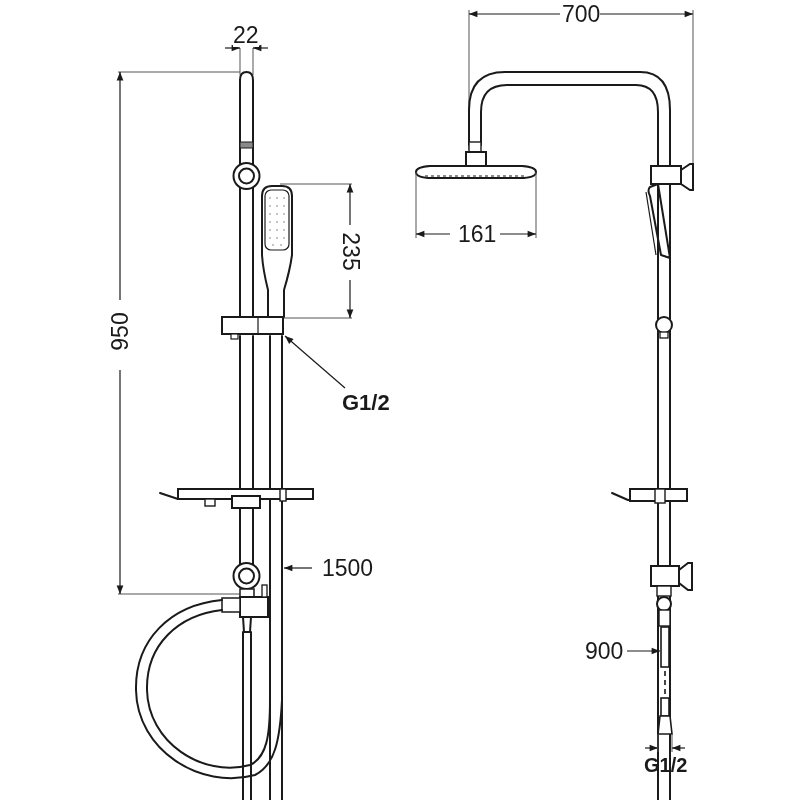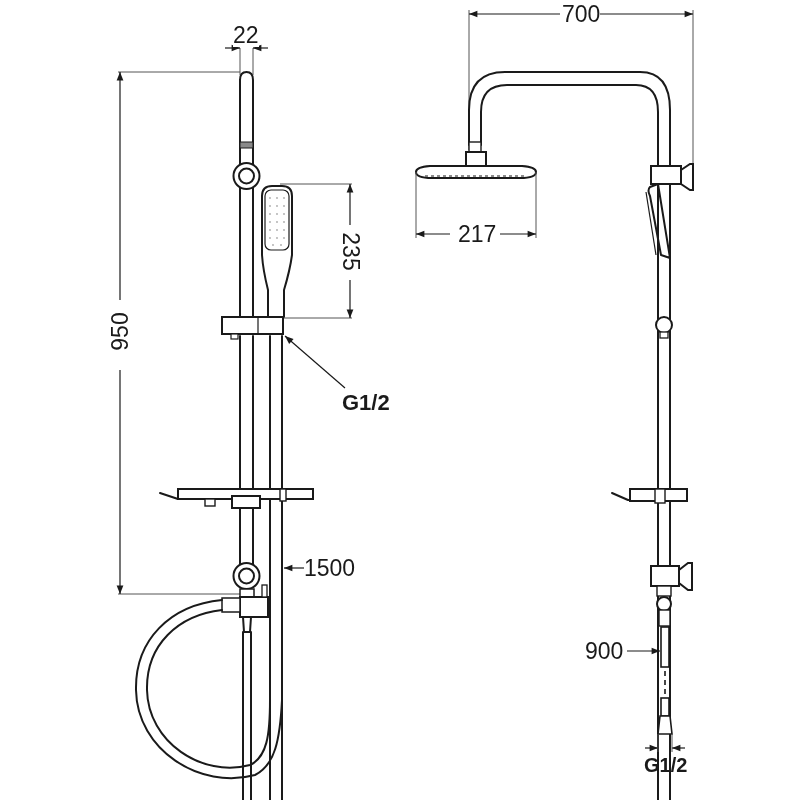--- a/index.html
+++ b/index.html
@@ -203,18 +203,18 @@
       <line class="dim" x1="658" y1="734" x2="658" y2="752"></line>
       <line class="dim" x1="672" y1="734" x2="672" y2="752"></line>
     </g>
   </g>
 </svg>
 
 <span class="lbl big" style="left:233px;top:24px;">22</span>
 <span class="lbl big rot" style="left:101px;top:320px;">950</span>
 <span class="lbl big rot90" style="left:331px;top:240px;">235</span>
 <span class="lbl bold" style="left:342px;top:392px;">G1/2</span>
-<span class="lbl big" style="left:304px;top:557px;">1500</span>
+<span class="lbl big" style="left:322px;top:557px;">1500</span>
 <span class="lbl big" style="left:562px;top:3px;">700</span>
-<span class="lbl big" style="left:458px;top:223px;">217</span>
+<span class="lbl big" style="left:458px;top:223px;">161</span>
 <span class="lbl big" style="left:585px;top:640px;">900</span>
 <span class="lbl bold" style="left:644px;top:755px;font-size:20px;">G1/2</span>
 </div>
 
 </body></html>

